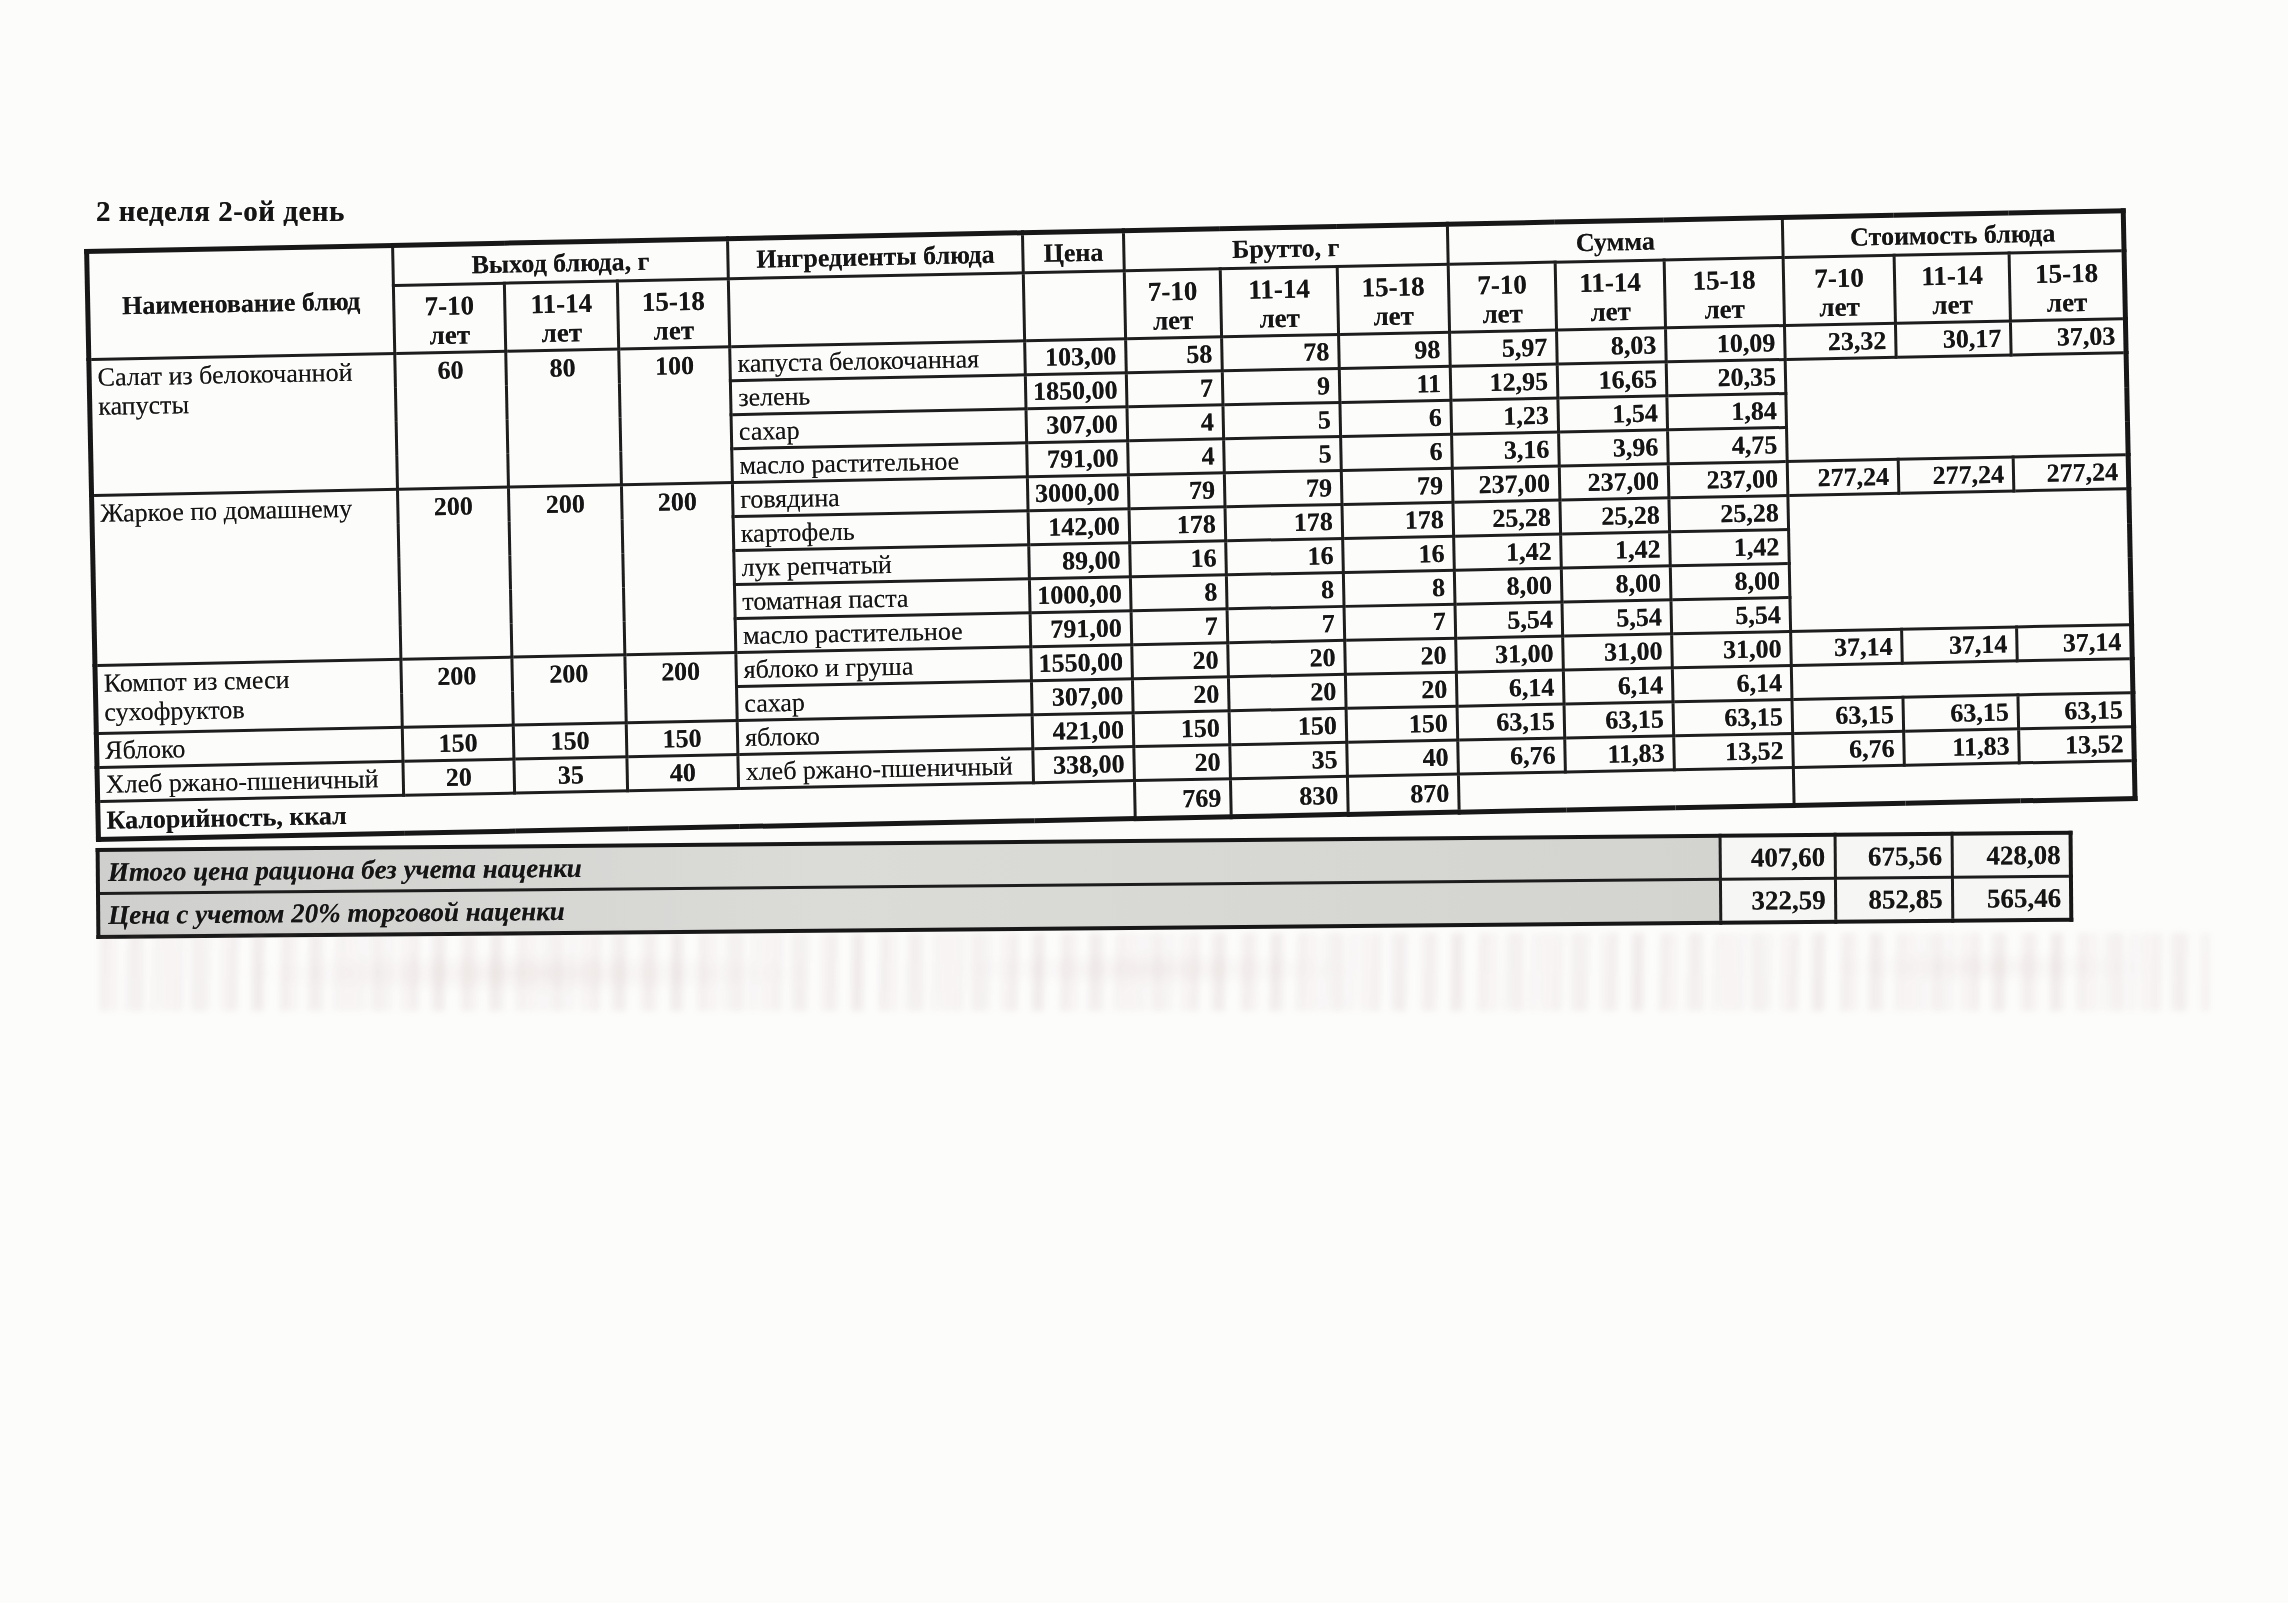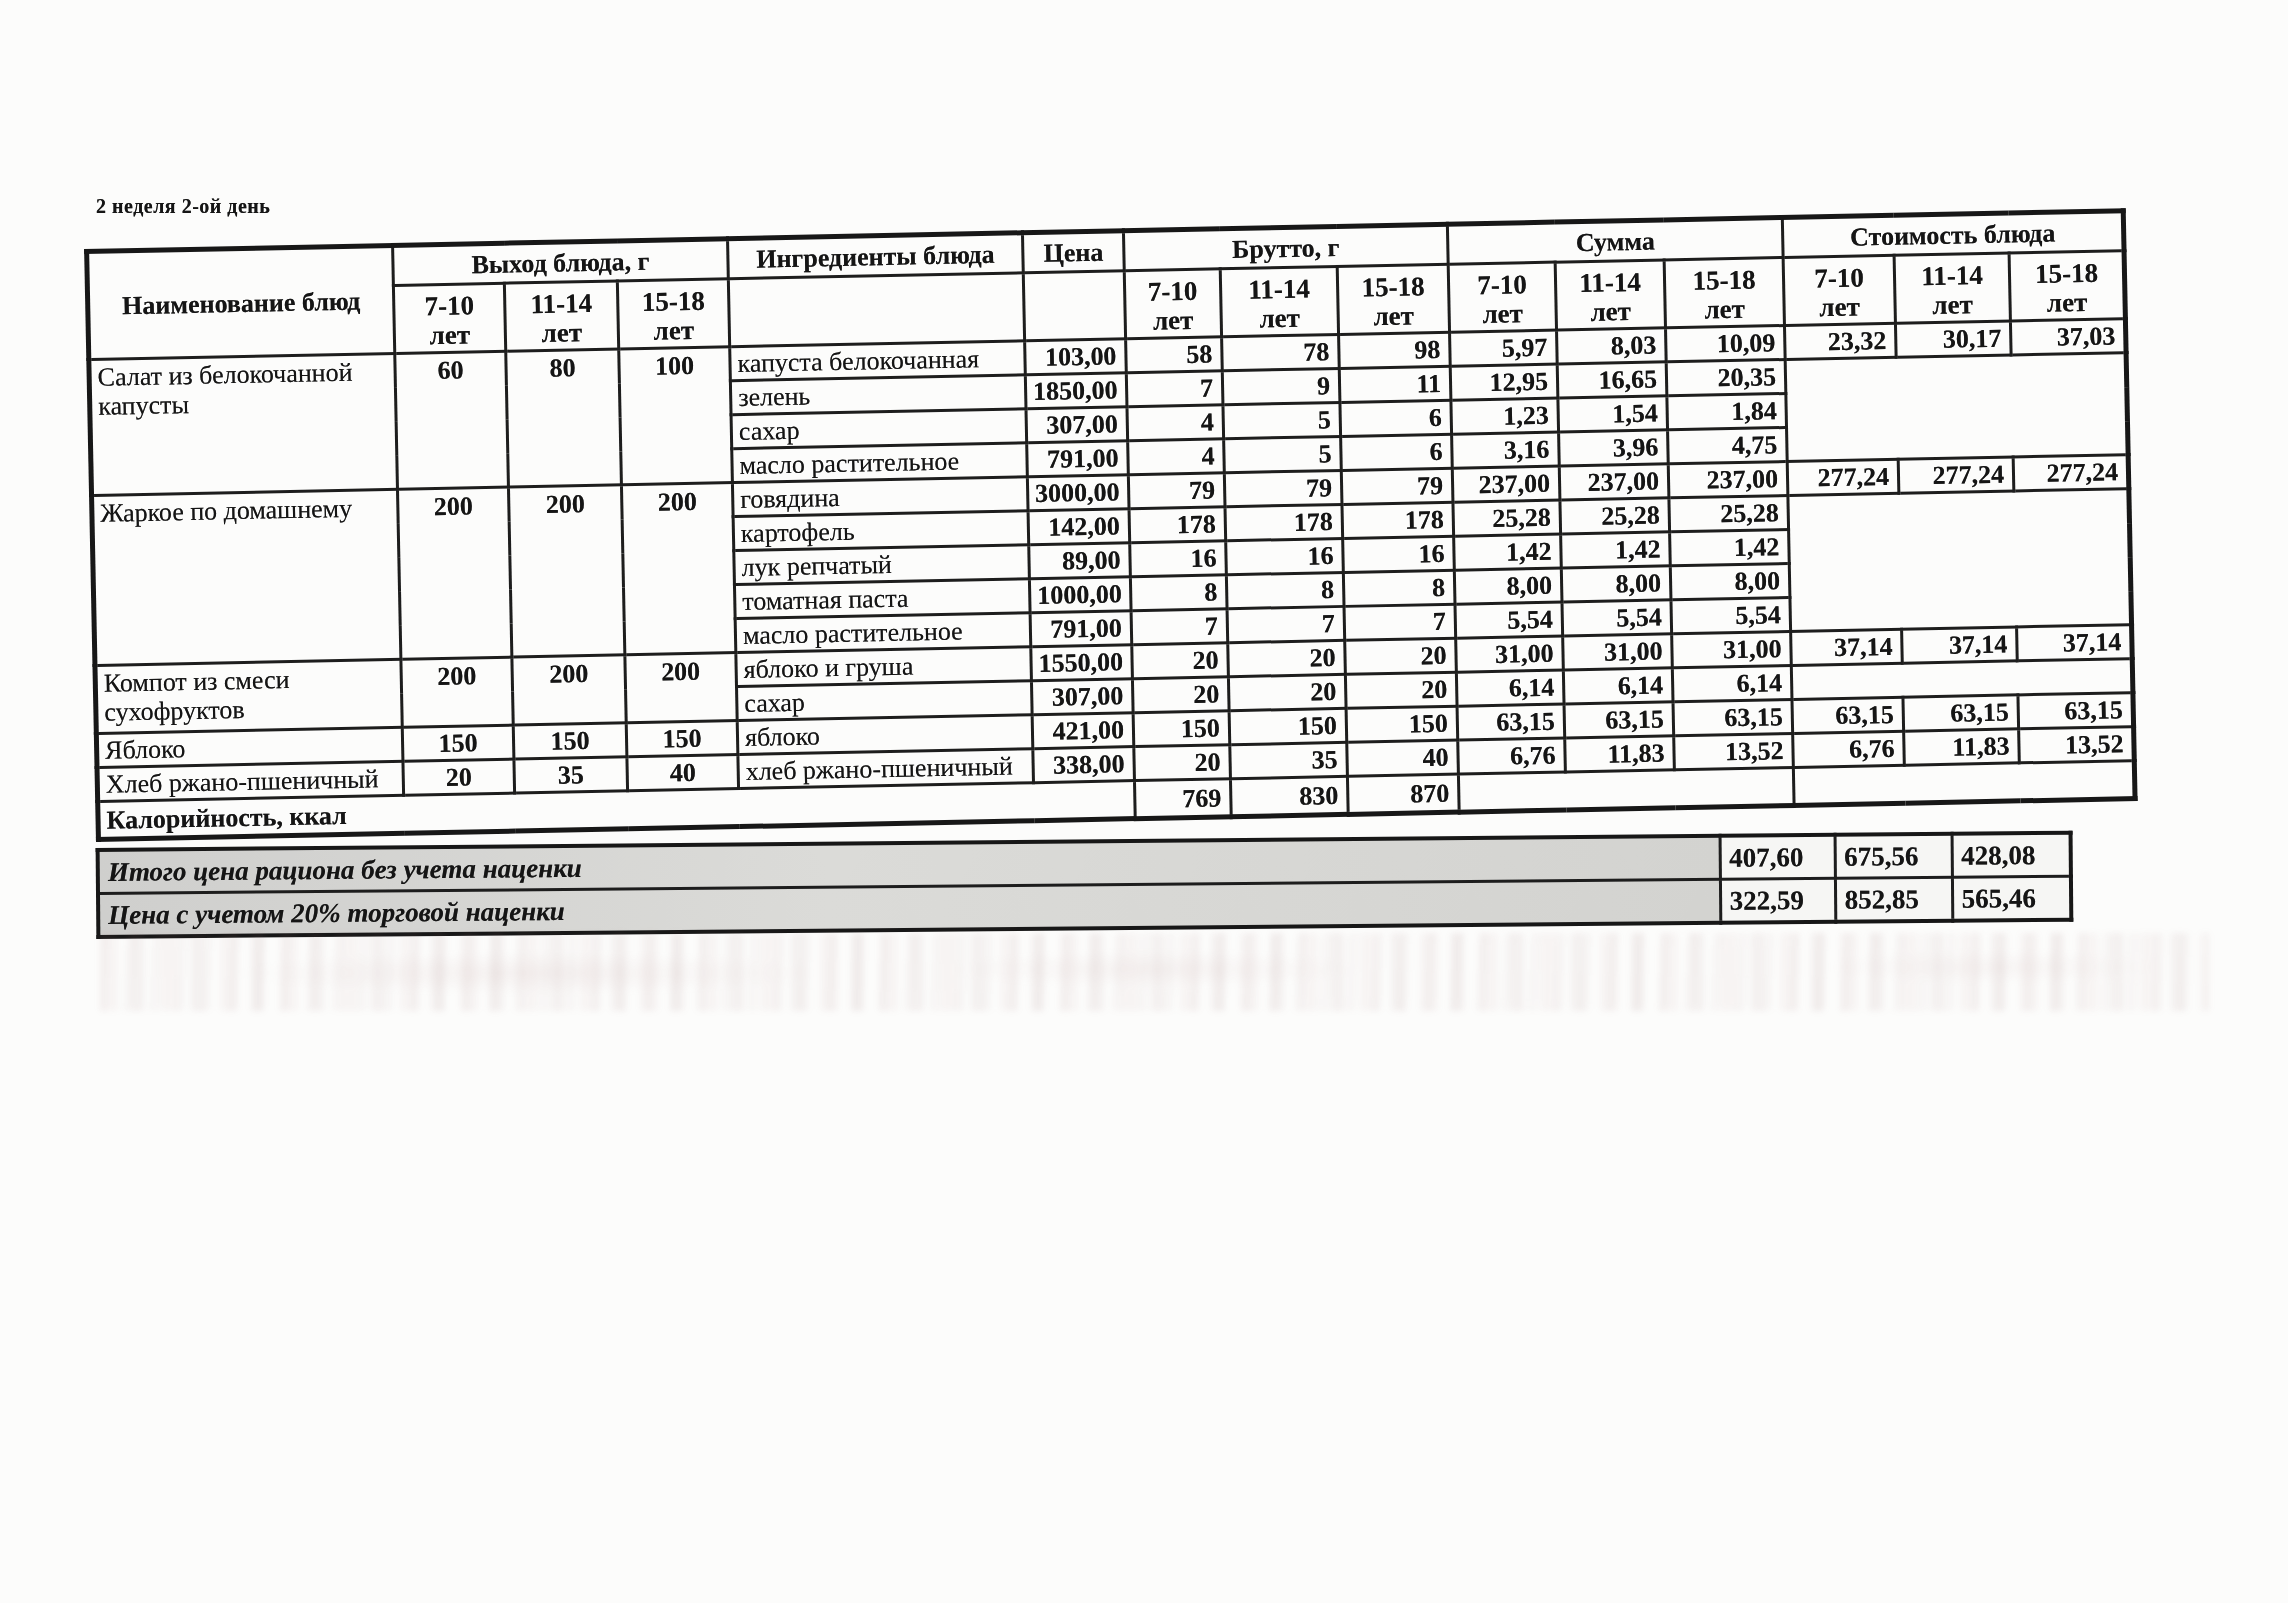--- a/index.html
+++ b/index.html
@@ -4,21 +4,21 @@
 <style>
   html,body{margin:0;padding:0;}
   body{
     width:2289px;height:1604px;position:relative;overflow:hidden;
     background:#fcfcfb;
     font-family:"Liberation Serif","DejaVu Serif",serif;
     color:#151515;
   }
   .page-title{
     position:absolute;left:96px;top:195px;
-    font-size:20px;font-weight:bold;letter-spacing:0.5px;
+    font-size:29px;font-weight:bold;letter-spacing:0.5px;
     text-shadow:0 0 0.5px rgba(0,0,0,.6);
   }
   .table-wrap{
     position:absolute;left:96px;top:249px;
     transform:rotate(-1.15deg);
     transform-origin:0 100%;
   }
   .summary-wrap{
     position:absolute;left:96px;top:848px;
     transform:rotate(-0.5deg);
@@ -51,21 +51,21 @@
   .summary td{
     border:3px solid #1d1d1d;
     font-size:27px;height:38px;
     padding:1px 8px;
     text-shadow:0 0 0.4px rgba(10,10,10,.6);
   }
   .sum-label{
     font-weight:bold;font-style:italic;
     background:linear-gradient(90deg,#cfcfcd 0%,#dbdbd8 45%,#d3d3d0 100%);
   }
-  .sum-val{font-weight:bold;background:#f6f6f4;}
+  .sum-val{font-weight:bold;text-align:right;background:#f6f6f4;}
   
   .bleed{
     position:absolute;left:100px;top:933px;width:2109px;height:78px;
     opacity:.55;filter:blur(3px);
     background:
       repeating-linear-gradient(90deg, rgba(170,120,120,.10) 0 18px, rgba(0,0,0,0) 18px 31px, rgba(150,110,110,.14) 31px 44px, rgba(0,0,0,0) 44px 60px),
       repeating-linear-gradient(92deg, rgba(140,100,100,.08) 0 9px, rgba(0,0,0,0) 9px 26px),
       radial-gradient(ellipse 418px 30px at 428px 40px, rgba(160,110,110,.14), rgba(0,0,0,0) 70%),
       radial-gradient(ellipse 299px 26px at 1055px 36px, rgba(160,110,110,.12), rgba(0,0,0,0) 70%),
       radial-gradient(ellipse 239px 24px at 1891px 34px, rgba(160,110,110,.10), rgba(0,0,0,0) 70%);

